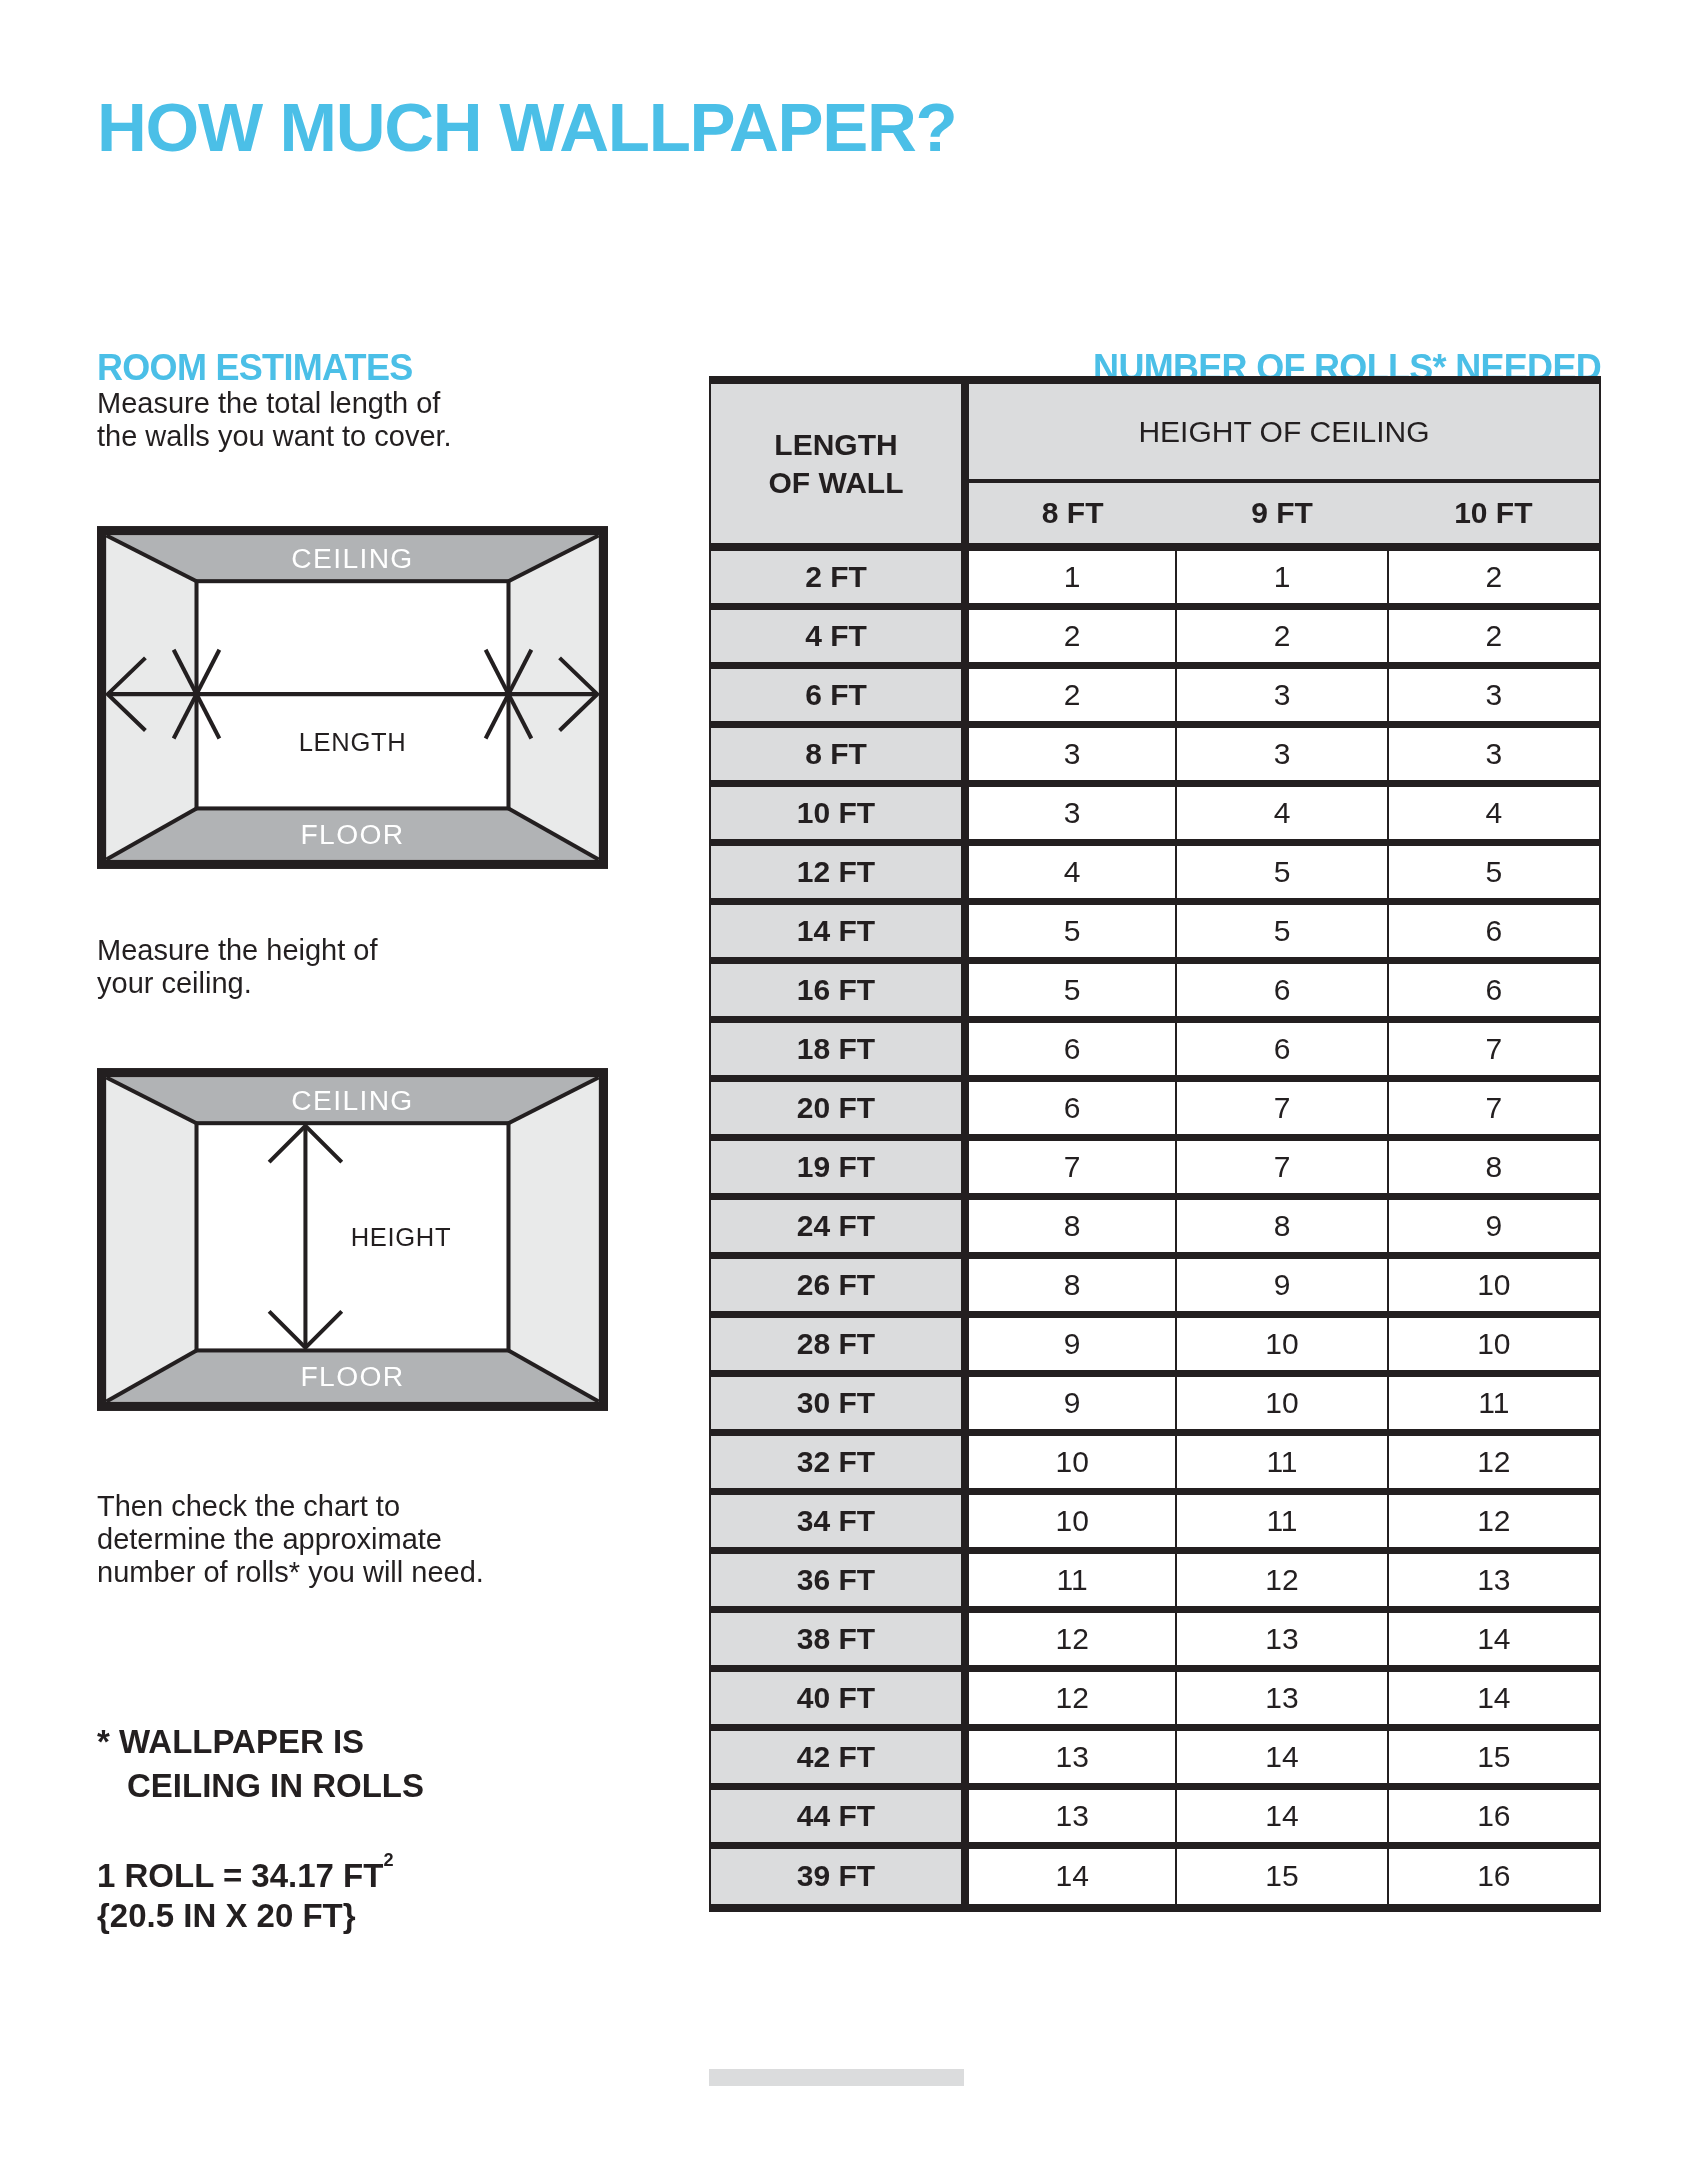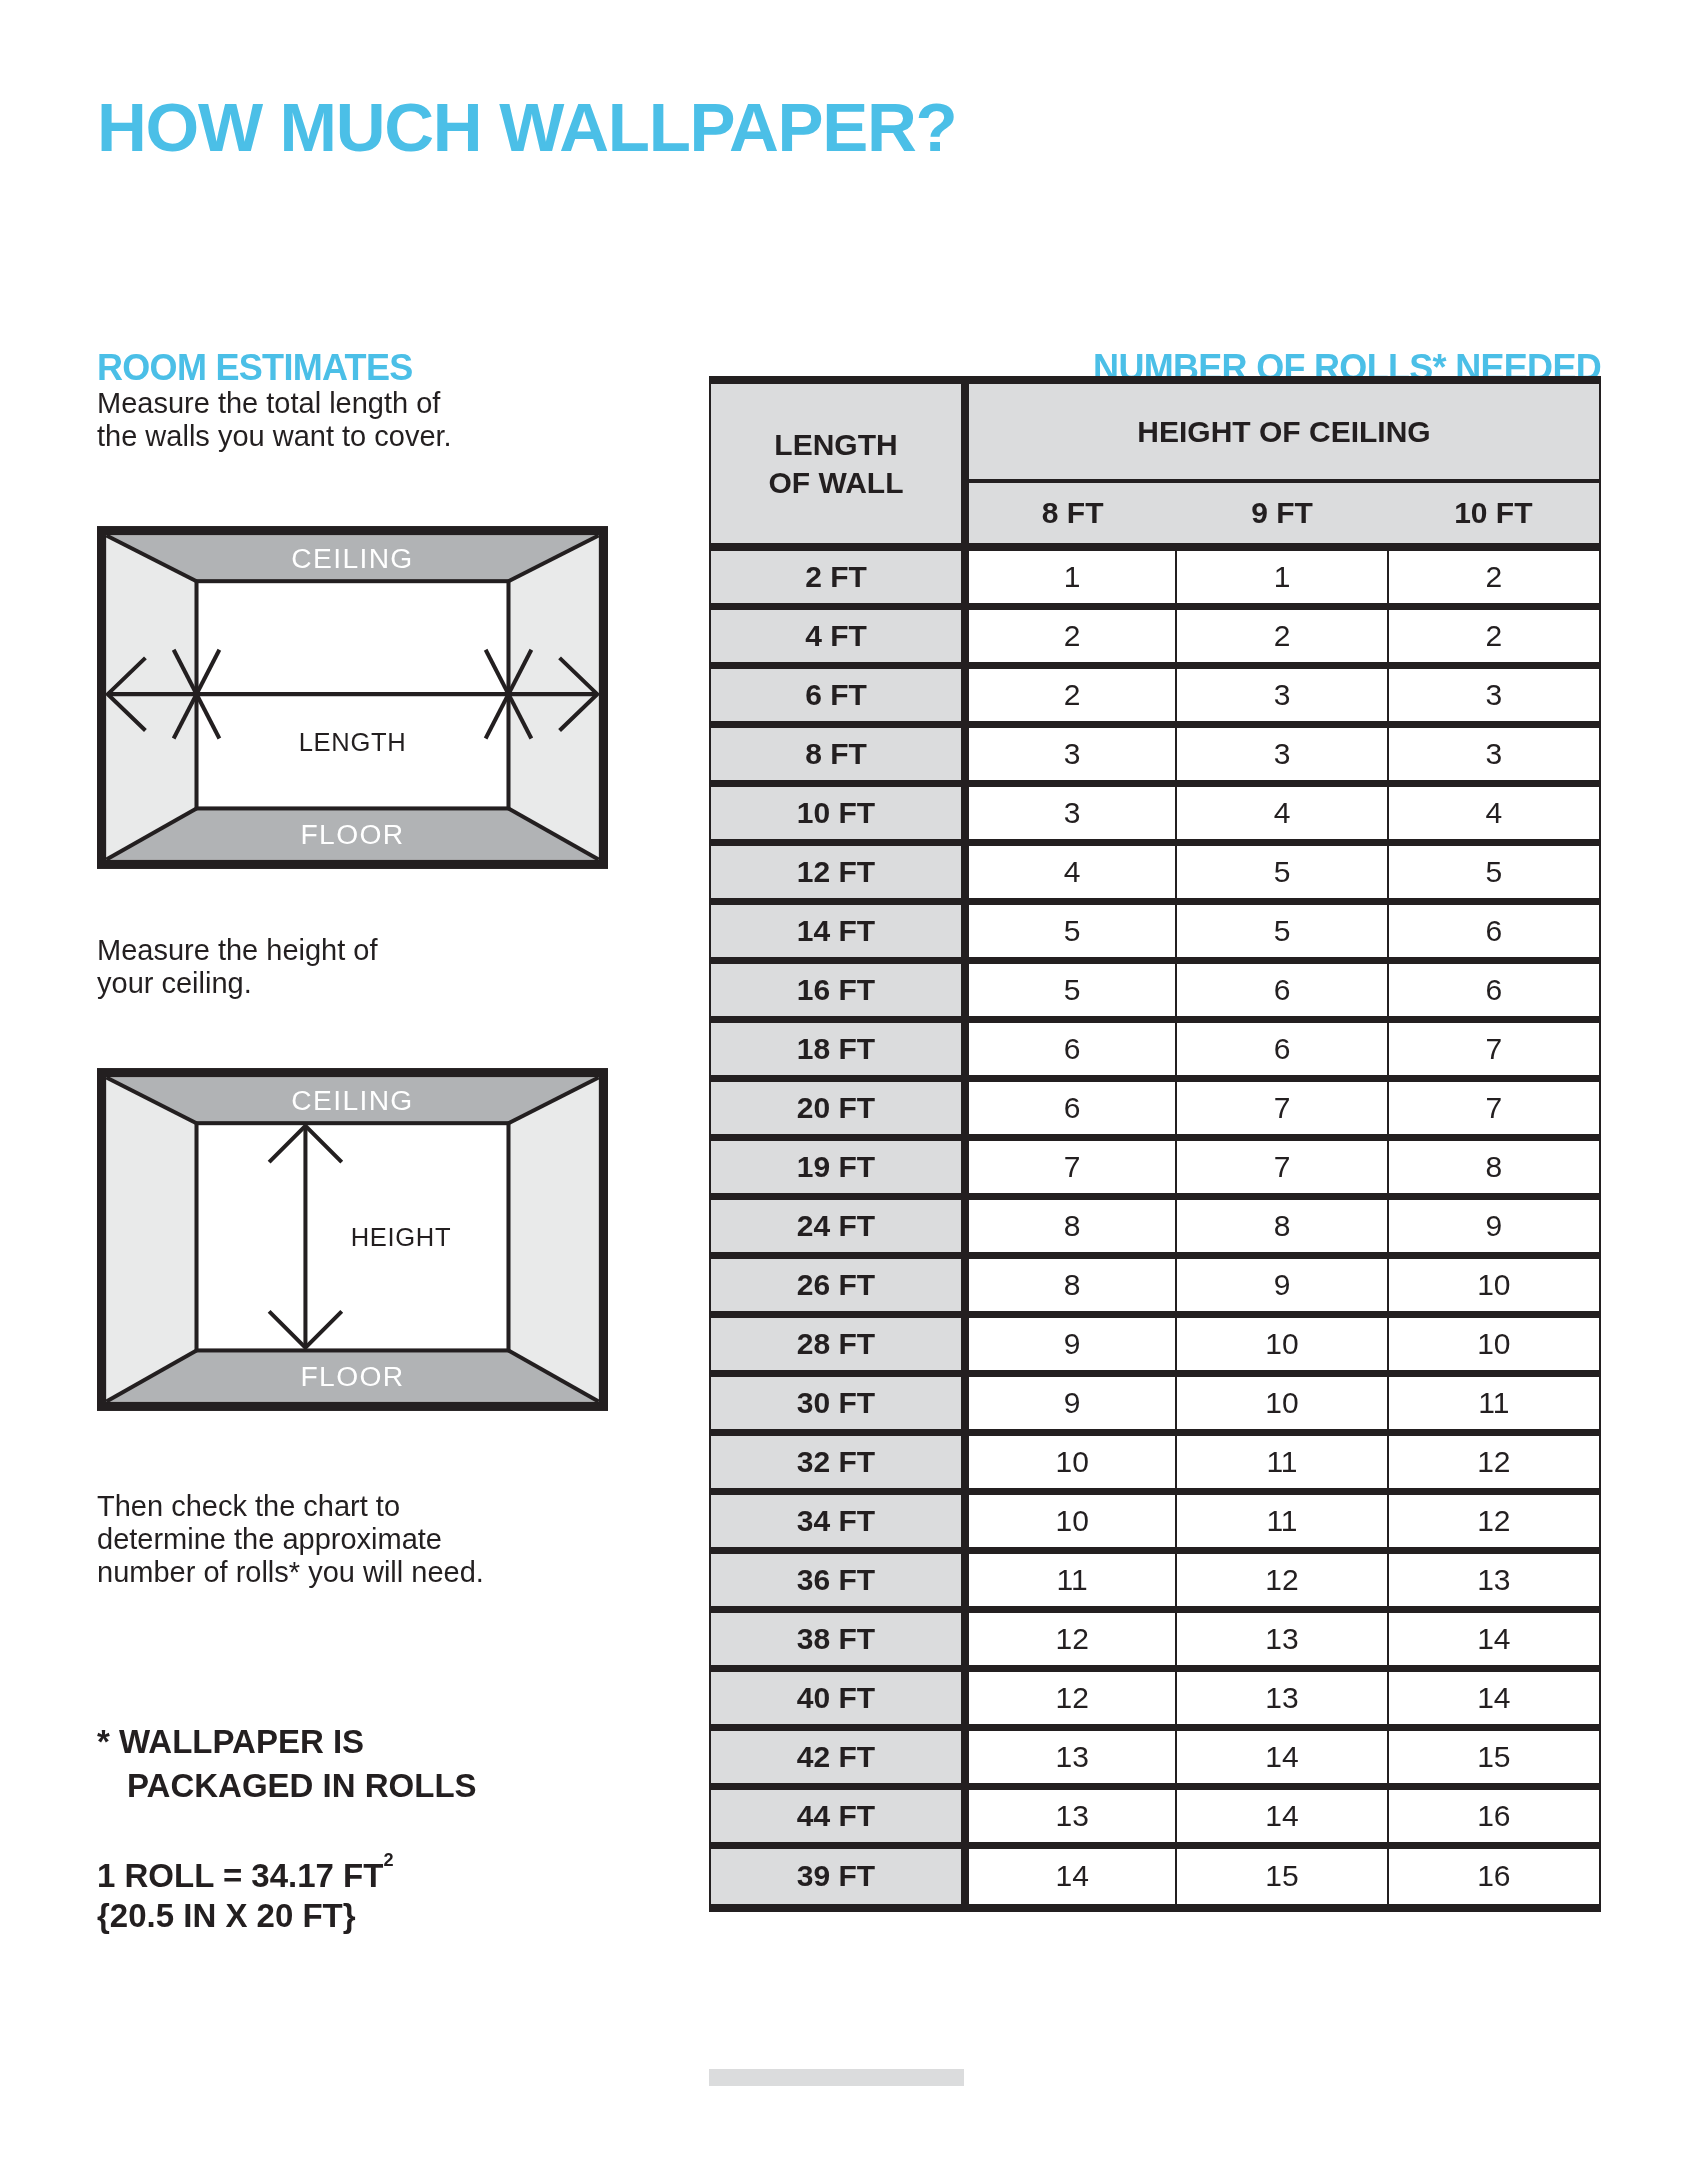--- a/index.html
+++ b/index.html
@@ -94,21 +94,21 @@
   }
   table.rolls th, table.rolls td{
     font-size:30px; text-align:center; vertical-align:middle;
     color:var(--ink); padding:0;
   }
   th.corner{
     background:var(--cell-gray); font-weight:bold;
     border-right:8.6px solid var(--line);
     white-space:pre-line; line-height:38px;
   }
-  th.group{ background:var(--cell-gray); font-weight:bold; height:97px;margin-top:8px; }
+  th.group{ background:var(--cell-gray); font-weight:normal; height:97px;margin-top:8px; }
   th.subhead{
     background:var(--cell-gray); font-weight:bold; height:66px;
     border-top:4px solid var(--line);
   }
   tbody tr{ height:59px; }
   tbody td{ border-top:7.3px solid var(--line); }
   tbody tr:first-child td{ border-top-width:8px; }
   td.rowlabel{
     background:var(--cell-gray); font-weight:bold;
     border-right:8.6px solid var(--line);
@@ -177,21 +177,21 @@
     <text class="wall-label" x="380" y="473">FLOOR</text>
     <text class="measure-label" x="452" y="264">HEIGHT</text>
   </svg>
 
   <div class="para" id="step3">Then check the chart to
 determine the approximate
 number of rolls* you will need.</div>
 
   <div class="footnote">
     <div>* WALLPAPER IS</div>
-    <div class="indent">PACKAGED IN ROLLS</div>
+    <div class="indent">CEILING IN ROLLS</div>
   </div>
 
   <div class="rollinfo">
     <div><span>1 ROLL = 34.17 FT</span><sup>2</sup></div>
     <div>{20.5 IN X 20 FT}</div>
   </div>
 
   <div class="gray-tail"></div>
 
   <div class="rolls-table-wrap">

